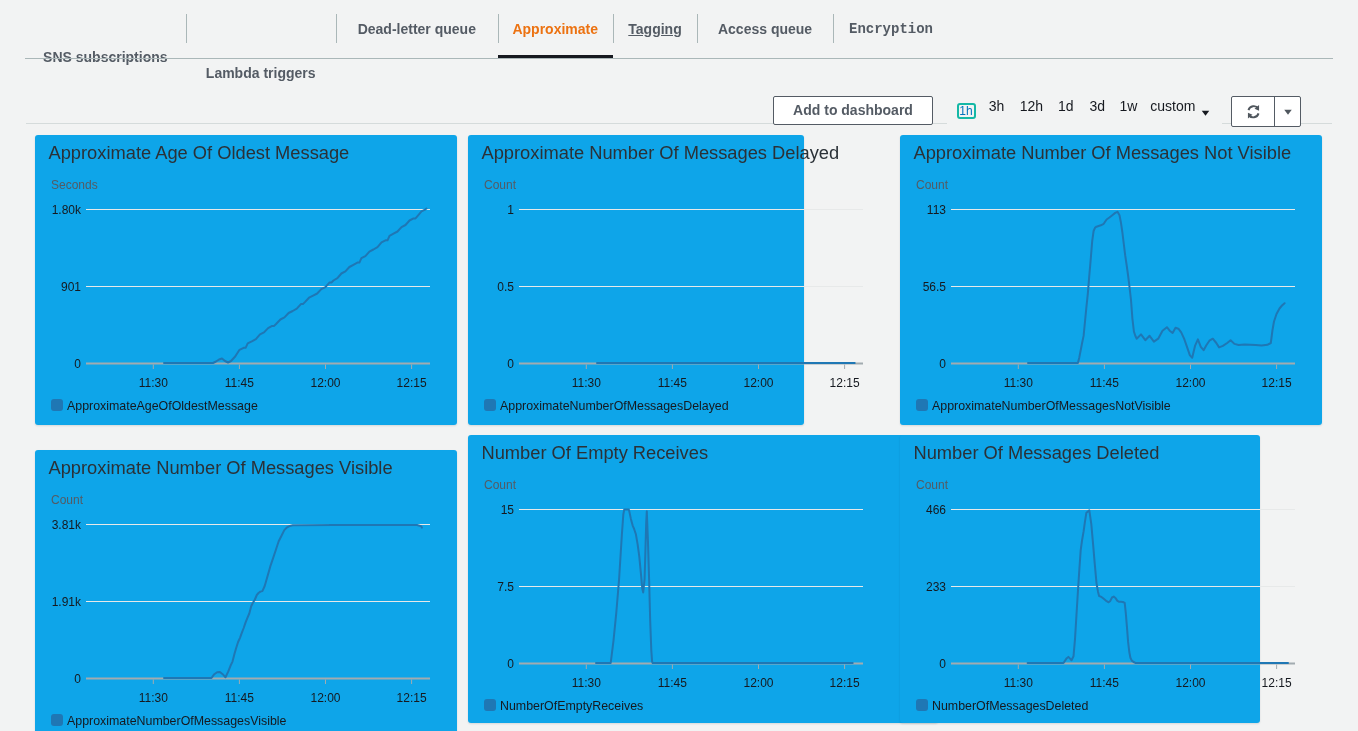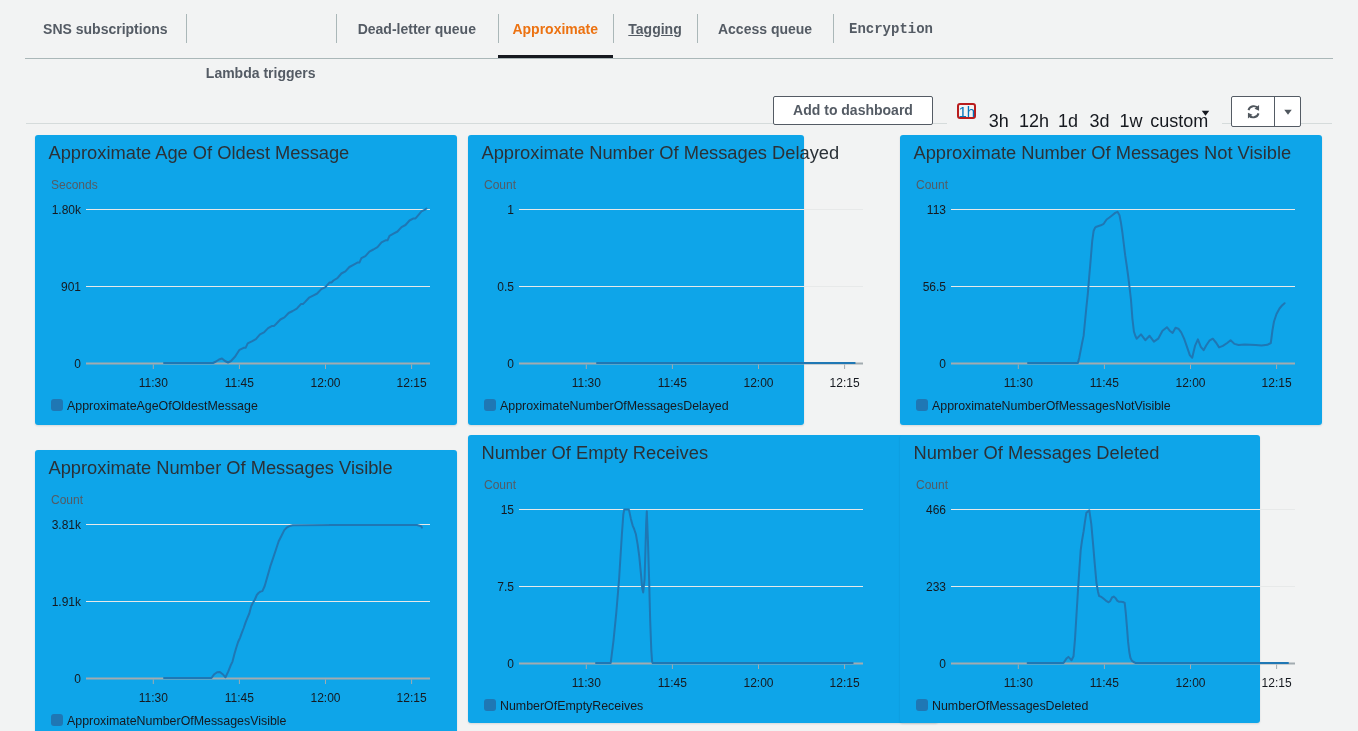--- a/index.html
+++ b/index.html
@@ -1,42 +1,42 @@
 <!DOCTYPE html>
 <html><head><meta charset="utf-8"><title>SQS Monitoring</title><style>
 *{margin:0;padding:0;box-sizing:border-box}
 body{width:1358px;height:731px;background:#f2f3f3;font-family:"Liberation Sans",sans-serif;position:relative;overflow:hidden}
 .abs{position:absolute}
 .tab{position:absolute;top:0;height:59px;line-height:59px;text-align:center;font-size:14px;font-weight:bold;color:#545b64}
 .sep{position:absolute;top:14px;height:29px;width:1px;background:#aab7b8}
 .card{position:absolute;background:#0ea5e9;border-radius:3px;box-shadow:0 1px 2px rgba(0,28,36,.12)}
 .hseg{position:absolute;height:1px;background:#d5dbdb}
-.topt{position:absolute;top:107px;height:29px;line-height:29px;font-size:18px;color:#16191f;text-align:right}
+.topt{position:absolute;top:92px;height:29px;line-height:29px;font-size:14px;color:#16191f;text-align:right}
 </style></head><body>
-<div class="tab" style="left:25px;width:160.6px;">SNS subscriptions</div>
+<div class="tab" style="left:25px;width:160.6px;margin-top:28px;">SNS subscriptions</div>
 <div class="tab" style="left:185.6px;width:150.2px;margin-top:44px;">Lambda triggers</div>
 <div class="tab" style="left:335.8px;width:162.0px;">Dead-letter queue</div>
 <div class="tab" style="left:497.8px;width:114.9px;color:#ec7211;">Approximate</div>
 <div class="tab" style="left:612.7px;width:84.6px;text-decoration:underline;">Tagging</div>
 <div class="tab" style="left:697.3px;width:135.5px;">Access queue</div>
 <div class="tab" style="left:832.8px;width:116.4px;font-family:Liberation Mono, monospace;">Encryption</div>
 <div class="sep" style="left:185.6px"></div>
 <div class="sep" style="left:335.8px"></div>
 <div class="sep" style="left:497.8px"></div>
 <div class="sep" style="left:612.7px"></div>
 <div class="sep" style="left:697.3px"></div>
 <div class="sep" style="left:832.8px"></div>
 <div class="abs" style="left:497.8px;top:55px;width:114.9px;height:3px;background:#16191f"></div>
 <div class="abs" style="left:25px;top:58px;width:1308px;height:1px;background:#aab7b8"></div>
 <div class="hseg" style="left:26px;top:123px;width:747px"></div>
 <div class="hseg" style="left:933px;top:123px;width:14px"></div>
 <div class="hseg" style="left:1222px;top:123px;width:9px"></div>
 <div class="hseg" style="left:1301px;top:123px;width:31px"></div>
 <div class="abs" style="left:773px;top:95.5px;width:160px;height:29px;background:#fff;border:1px solid #545b64;border-radius:2px;font-size:14px;font-weight:bold;color:#545b64;text-align:center;line-height:27px">Add to dashboard</div>
-<div class="abs" style="left:956.5px;top:103px;width:19px;height:16px;border:2px solid #b91c1c;border-radius:3px;font-size:15px;color:#0073bb;text-align:center;line-height:13px">1h</div>
+<div class="abs" style="left:956.5px;top:103px;width:19px;height:16px;border:2px solid #14b8a6;border-radius:3px;font-size:12px;color:#0073bb;text-align:center;line-height:13px">1h</div>
 <div class="topt" style="left:988.7px;width:15px">3h</div>
 <div class="topt" style="left:1019px;width:24px">12h</div>
 <div class="topt" style="left:1058px;width:15px">1d</div>
 <div class="topt" style="left:1089.5px;width:14px">3d</div>
 <div class="topt" style="left:1119.4px;width:16px">1w</div>
 <div class="topt" style="left:1150.3px;width:43px">custom</div>
 <svg class="abs" style="left:1201px;top:109.5px" width="9" height="6" viewBox="0 0 12 8">
     <polygon points="1,1 11,1 6,7.5" fill="#16191f"></polygon>
   </svg>
 <div class="abs" style="left:1231px;top:96px;width:70px;height:30.5px;background:#fff;border:1px solid #545b64;border-radius:2px"></div>

